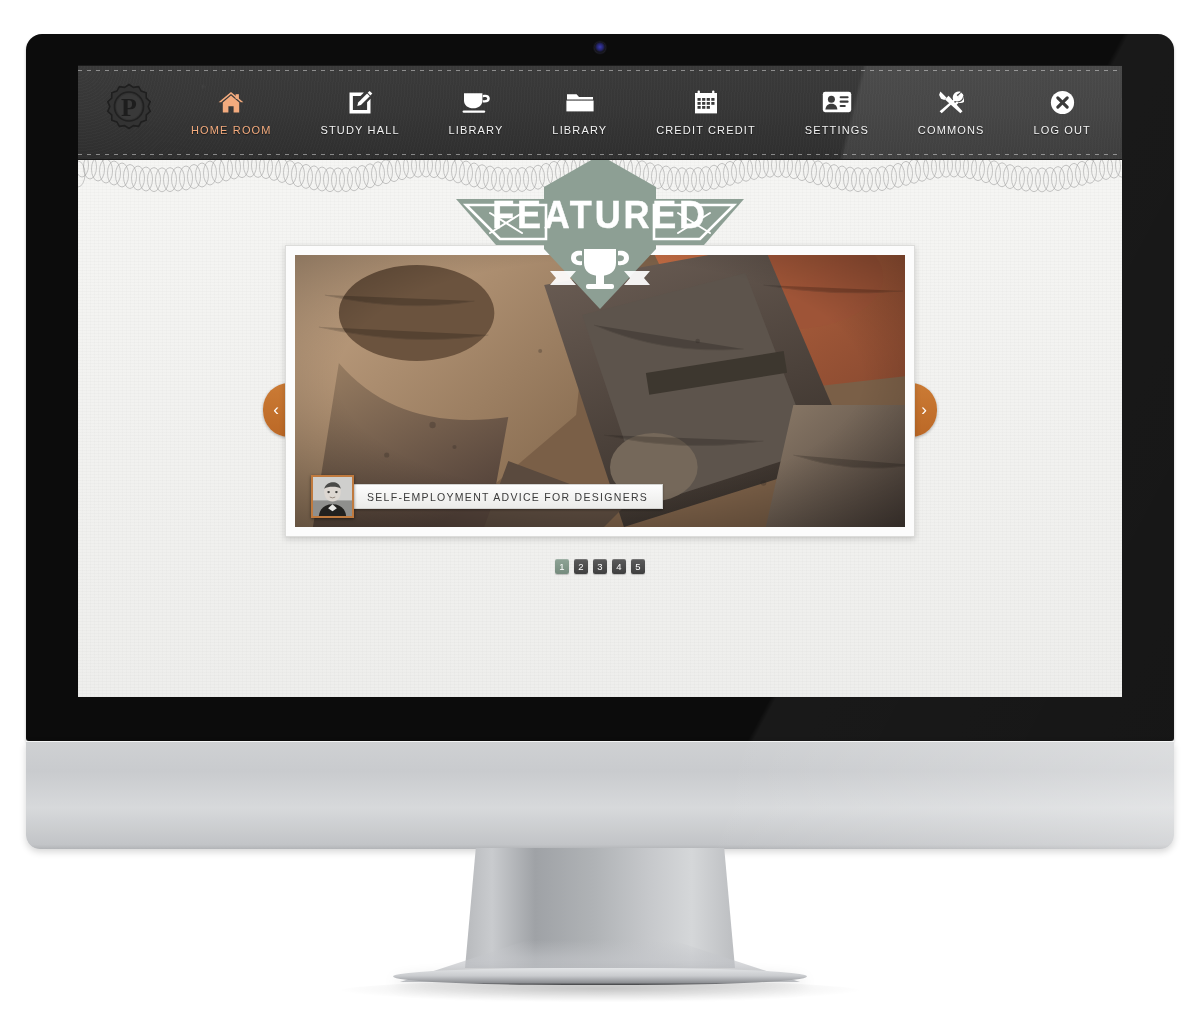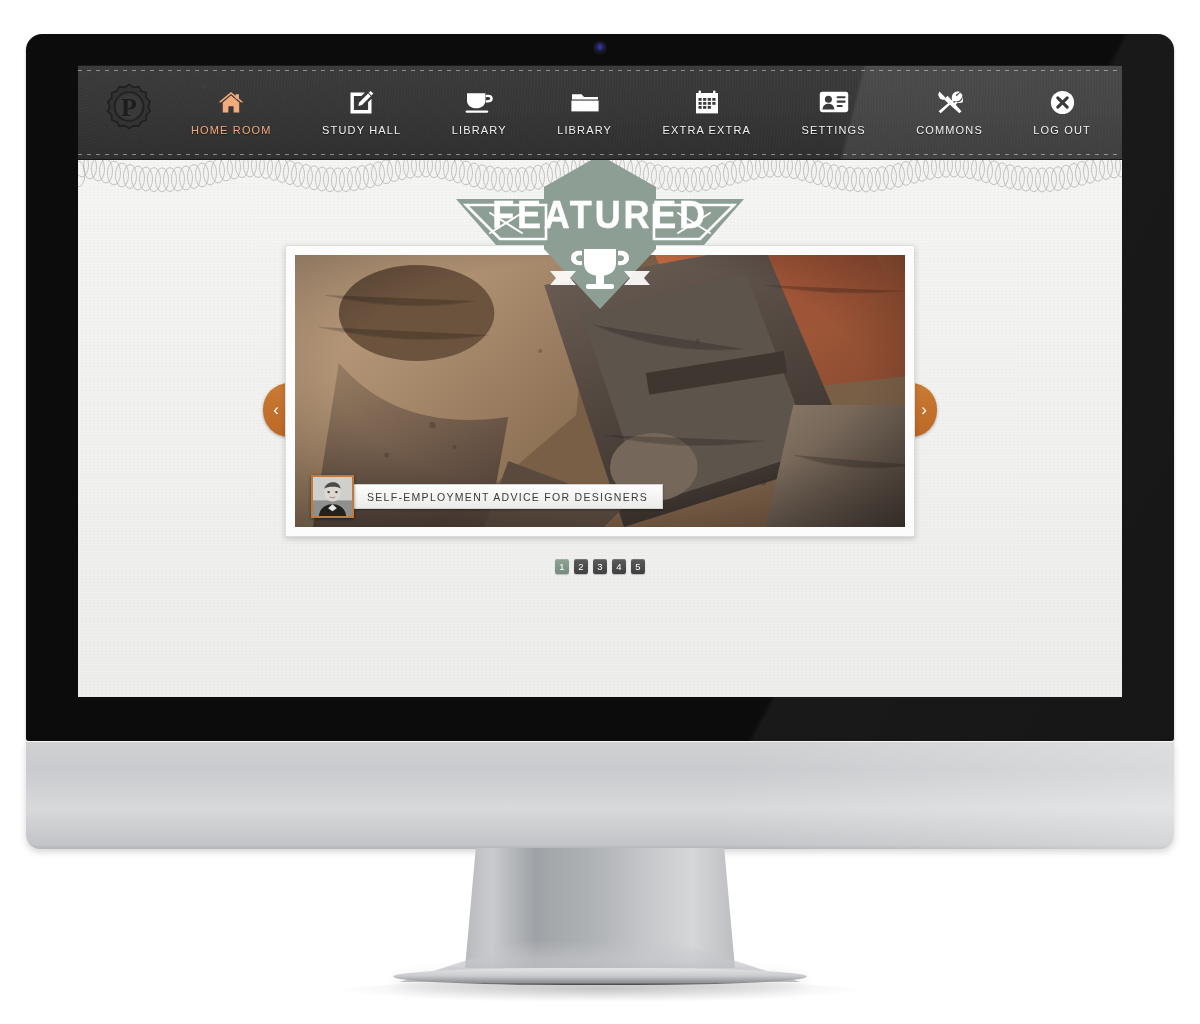--- a/index.html
+++ b/index.html
@@ -442,21 +442,21 @@
                   <rect x="3.5" y="12" width="3.2" height="2.8"></rect>
                   <rect x="8.1" y="12" width="3.2" height="2.8"></rect>
                   <rect x="12.7" y="12" width="3.2" height="2.8"></rect>
                   <rect x="17.3" y="12" width="3.2" height="2.8"></rect>
                   <rect x="3.5" y="16" width="3.2" height="2.8"></rect>
                   <rect x="8.1" y="16" width="3.2" height="2.8"></rect>
                   <rect x="12.7" y="16" width="3.2" height="2.8"></rect>
                 </g>
               </svg>
             </span>
-            <span class="nav-label">EXTRA EXTRA</span>
+            <span class="nav-label">CREDIT CREDIT</span>
           </div>
 
           <div class="nav-item">
             <span class="nav-icon">
               <svg width="30" height="22" viewBox="0 0 30 22" fill="currentColor">
                 <rect x="0.8" y="0.8" width="28.4" height="20.4" rx="2.4"></rect>
                 <g fill="#3b3b3b">
                   <circle cx="9.4" cy="8.3" r="3.5"></circle>
                   <path d="M3.4 18.4 c0.5 -3.9 3.1 -5.6 6 -5.6 c2.9 0 5.5 1.7 6 5.6 Z"></path>
                   <rect x="17.6" y="5.2" width="9" height="2.1" rx="1"></rect>

